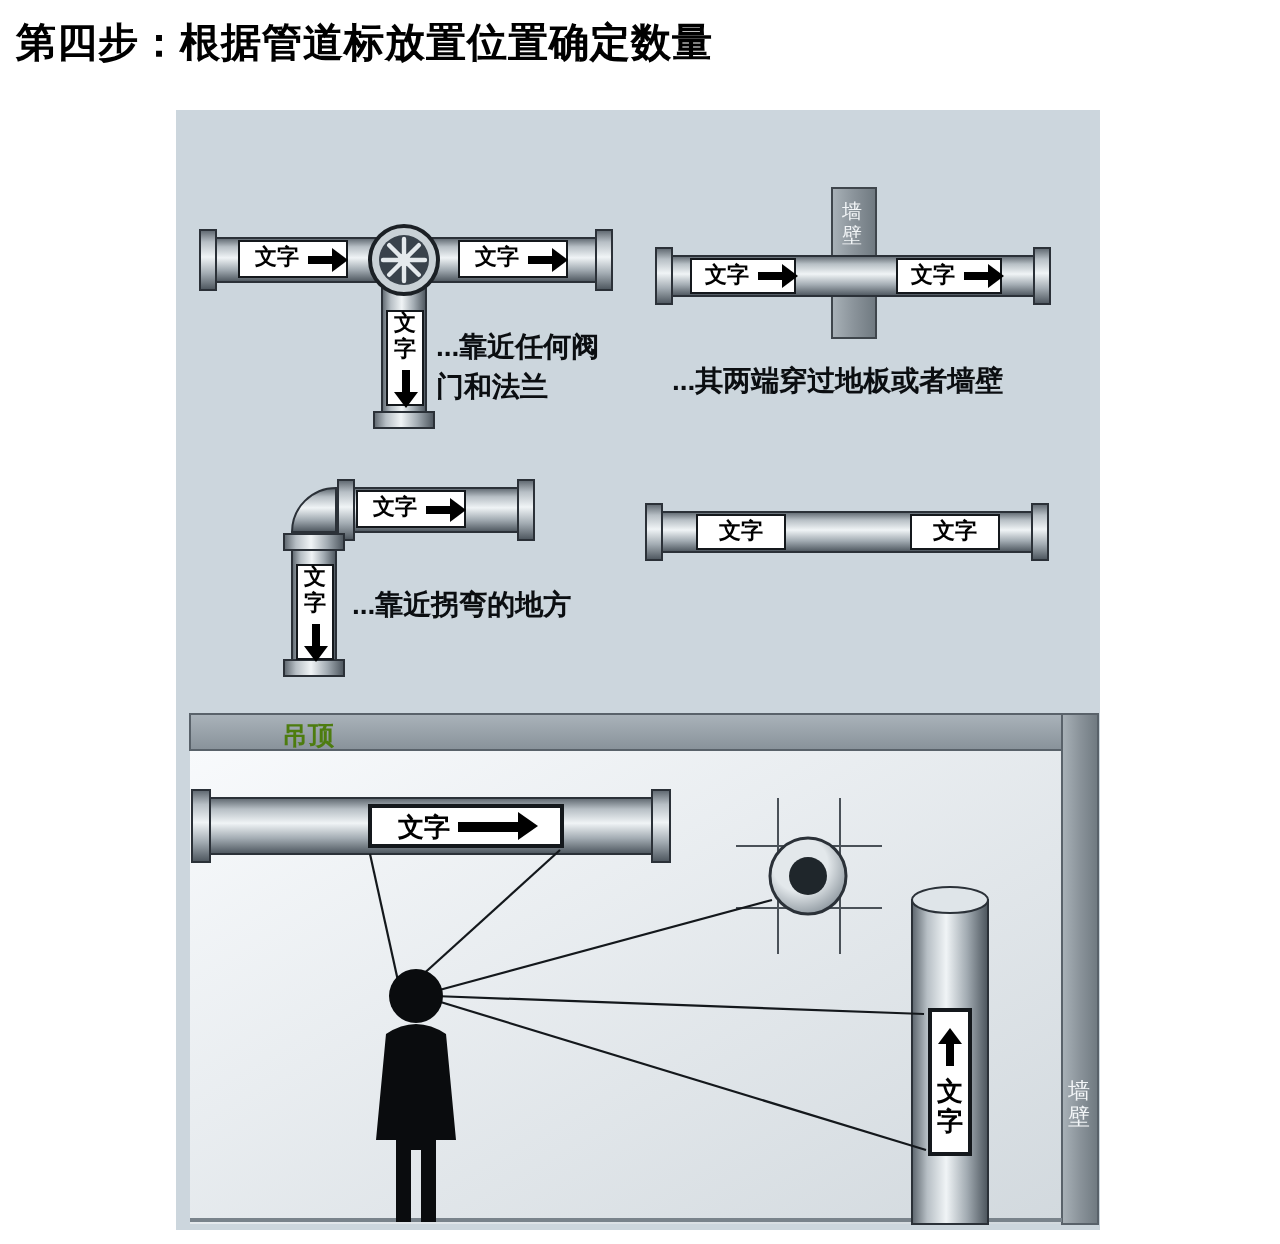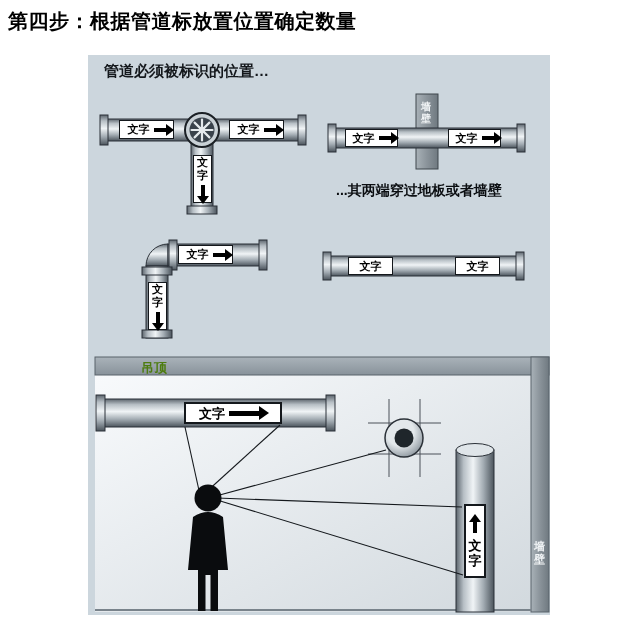--- a/index.html
+++ b/index.html
@@ -29,21 +29,21 @@
     display:flex;align-items:center;justify-content:center;gap:4px;box-sizing:border-box;
   }
   .plate.thick{border-width:2px;}
   .plate.vplate{flex-direction:column;gap:3px;}
   .txt{font-size:11px;font-weight:bold;color:#000;line-height:1;white-space:nowrap;}
   .txt.big{font-size:13px;}
   .vtxt{width:1em;word-break:break-all;line-height:1.15;font-size:11px;font-weight:bold;color:#000;text-align:center;}
   .vtxt.big{font-size:13px;}
   .vlabel{
     position:absolute;z-index:3;width:1em;word-break:break-all;line-height:1.2;
-    font-weight:bold;color:#f2f5f7;text-align:center;
+    font-weight:normal;color:#f2f5f7;text-align:center;
   }
   .ceiling-label{
     position:absolute;z-index:3;font-size:13px;font-weight:bold;color:#4d7c0f;white-space:nowrap;
   }
   
   .arr{position:relative;width:12px;height:4px;background:#000;flex:none;}
   .arr::after{
     content:"";position:absolute;left:100%;top:50%;transform:translateY(-50%);
     width:0;height:0;border-left:8px solid #000;border-top:6px solid transparent;border-bottom:6px solid transparent;
   }
@@ -184,54 +184,58 @@
         <line x1="217" y1="500" x2="463" y2="575"></line>
       </g>
 
       <g fill="#0a0c0e">
         <circle cx="208" cy="498" r="13.5"></circle>
         <path d="M193,517 Q208,507 223,517 L228,570 L218,570 L218,611 L210.5,611 L210.5,575 L205.5,575 L205.5,611 L198,611 L198,570 L188,570 Z"></path>
       </g>
     </g>
   </svg>
 
-  <div class="panel-header">管道必须被标识的位置…</div>
 
   <div class="plate" style="left:119px;top:120px;width:55px;height:19px">
     <span class="txt">文字</span>
     <span class="arr"></span>
   </div>
   <div class="plate" style="left:229px;top:120px;width:55px;height:19px">
     <span class="txt">文字</span>
     <span class="arr"></span>
   </div>
   <div class="plate vplate" style="left:193px;top:155px;width:19px;height:48px">
     <span class="vtxt">文字</span>
     <span class="arr-down"></span>
   </div>
+  <div class="caption" style="left:218px;top:163px">
+    <div>...靠近任何阀</div>
+    <div>门和法兰</div>
+  </div>
 
   <div class="vlabel" style="left:421px;top:101px;font-size:10px">墙壁</div>
   <div class="plate" style="left:345px;top:129px;width:53px;height:18px">
     <span class="txt">文字</span>
     <span class="arr"></span>
   </div>
   <div class="plate" style="left:448px;top:129px;width:53px;height:18px">
     <span class="txt">文字</span>
     <span class="arr"></span>
   </div>
   <div class="caption" style="left:336px;top:180px">...其两端穿过地板或者墙壁</div>
 
   <div class="plate" style="left:178px;top:245px;width:55px;height:19px">
     <span class="txt">文字</span>
     <span class="arr"></span>
   </div>
   <div class="plate vplate" style="left:148px;top:282px;width:19px;height:48px">
     <span class="vtxt">文字</span>
     <span class="arr-down"></span>
   </div>
+  <div class="caption" style="left:176px;top:292px">...靠近拐弯的地方</div>
 
   <div class="plate" style="left:348px;top:257px;width:45px;height:18px">
     <span class="txt">文字</span>
   </div>
   <div class="plate" style="left:455px;top:257px;width:45px;height:18px">
     <span class="txt">文字</span>
   </div>
 
   <div class="ceiling-label" style="left:141px;top:359px">吊顶</div>
   <div class="vlabel" style="left:534px;top:540px;font-size:11px">墙壁</div>

